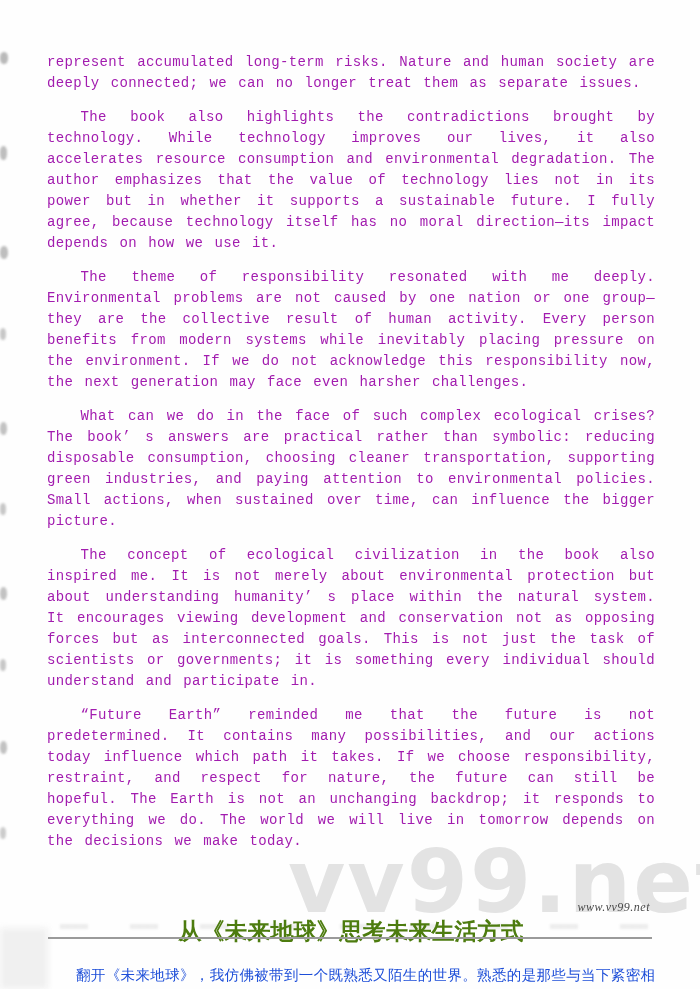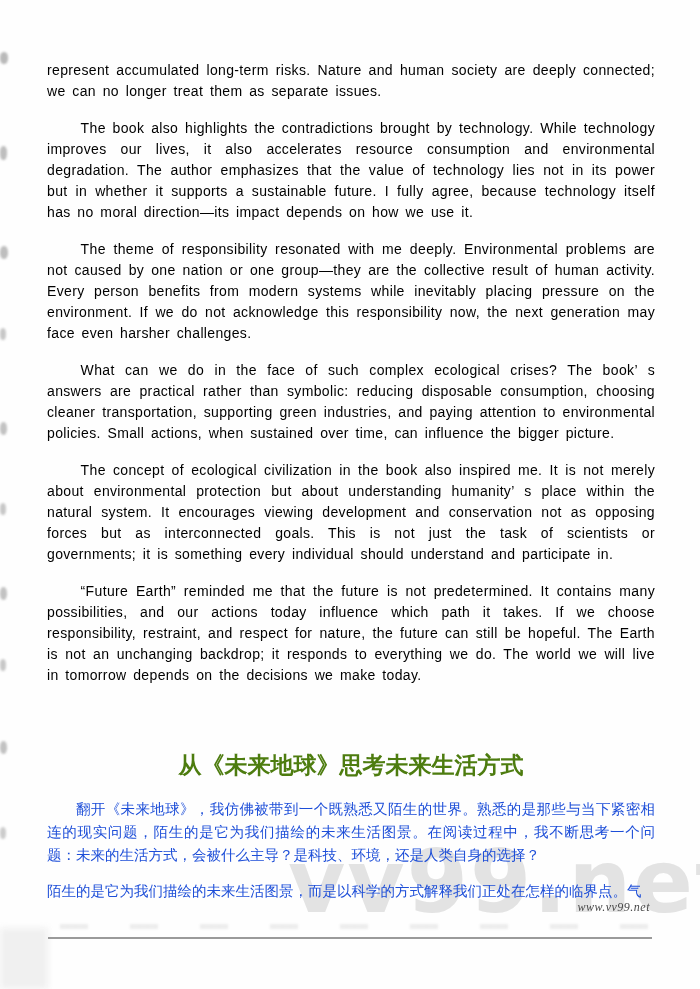--- a/index.html
+++ b/index.html
@@ -30,27 +30,27 @@
     user-select: none;
   }
   .content {
     position: absolute;
     left: 47px;
     top: 44px;
     width: 608px;
     z-index: 1;
   }
   .en {
-    margin: 16px 0 13px 0;
-    font-family: Liberation Sans, sans-serif;
+    margin: 8px 0 13px 0;
+    font-family: Liberation Mono, monospace;
     font-size: 14px;
     line-height: 21px;
     letter-spacing: 0.35px;
     word-spacing: 2.5px;
-    color: #000000;
+    color: #a21caf;
     text-align: justify;
   }
   .en.indent { text-indent: 2.4em; }
   .cn-title {
     margin: 64px 0 18px 0;
     text-align: center;
     font-family: "DejaVu Sans", sans-serif;
     font-weight: bold;
     font-size: 23px;
     line-height: 30px;

